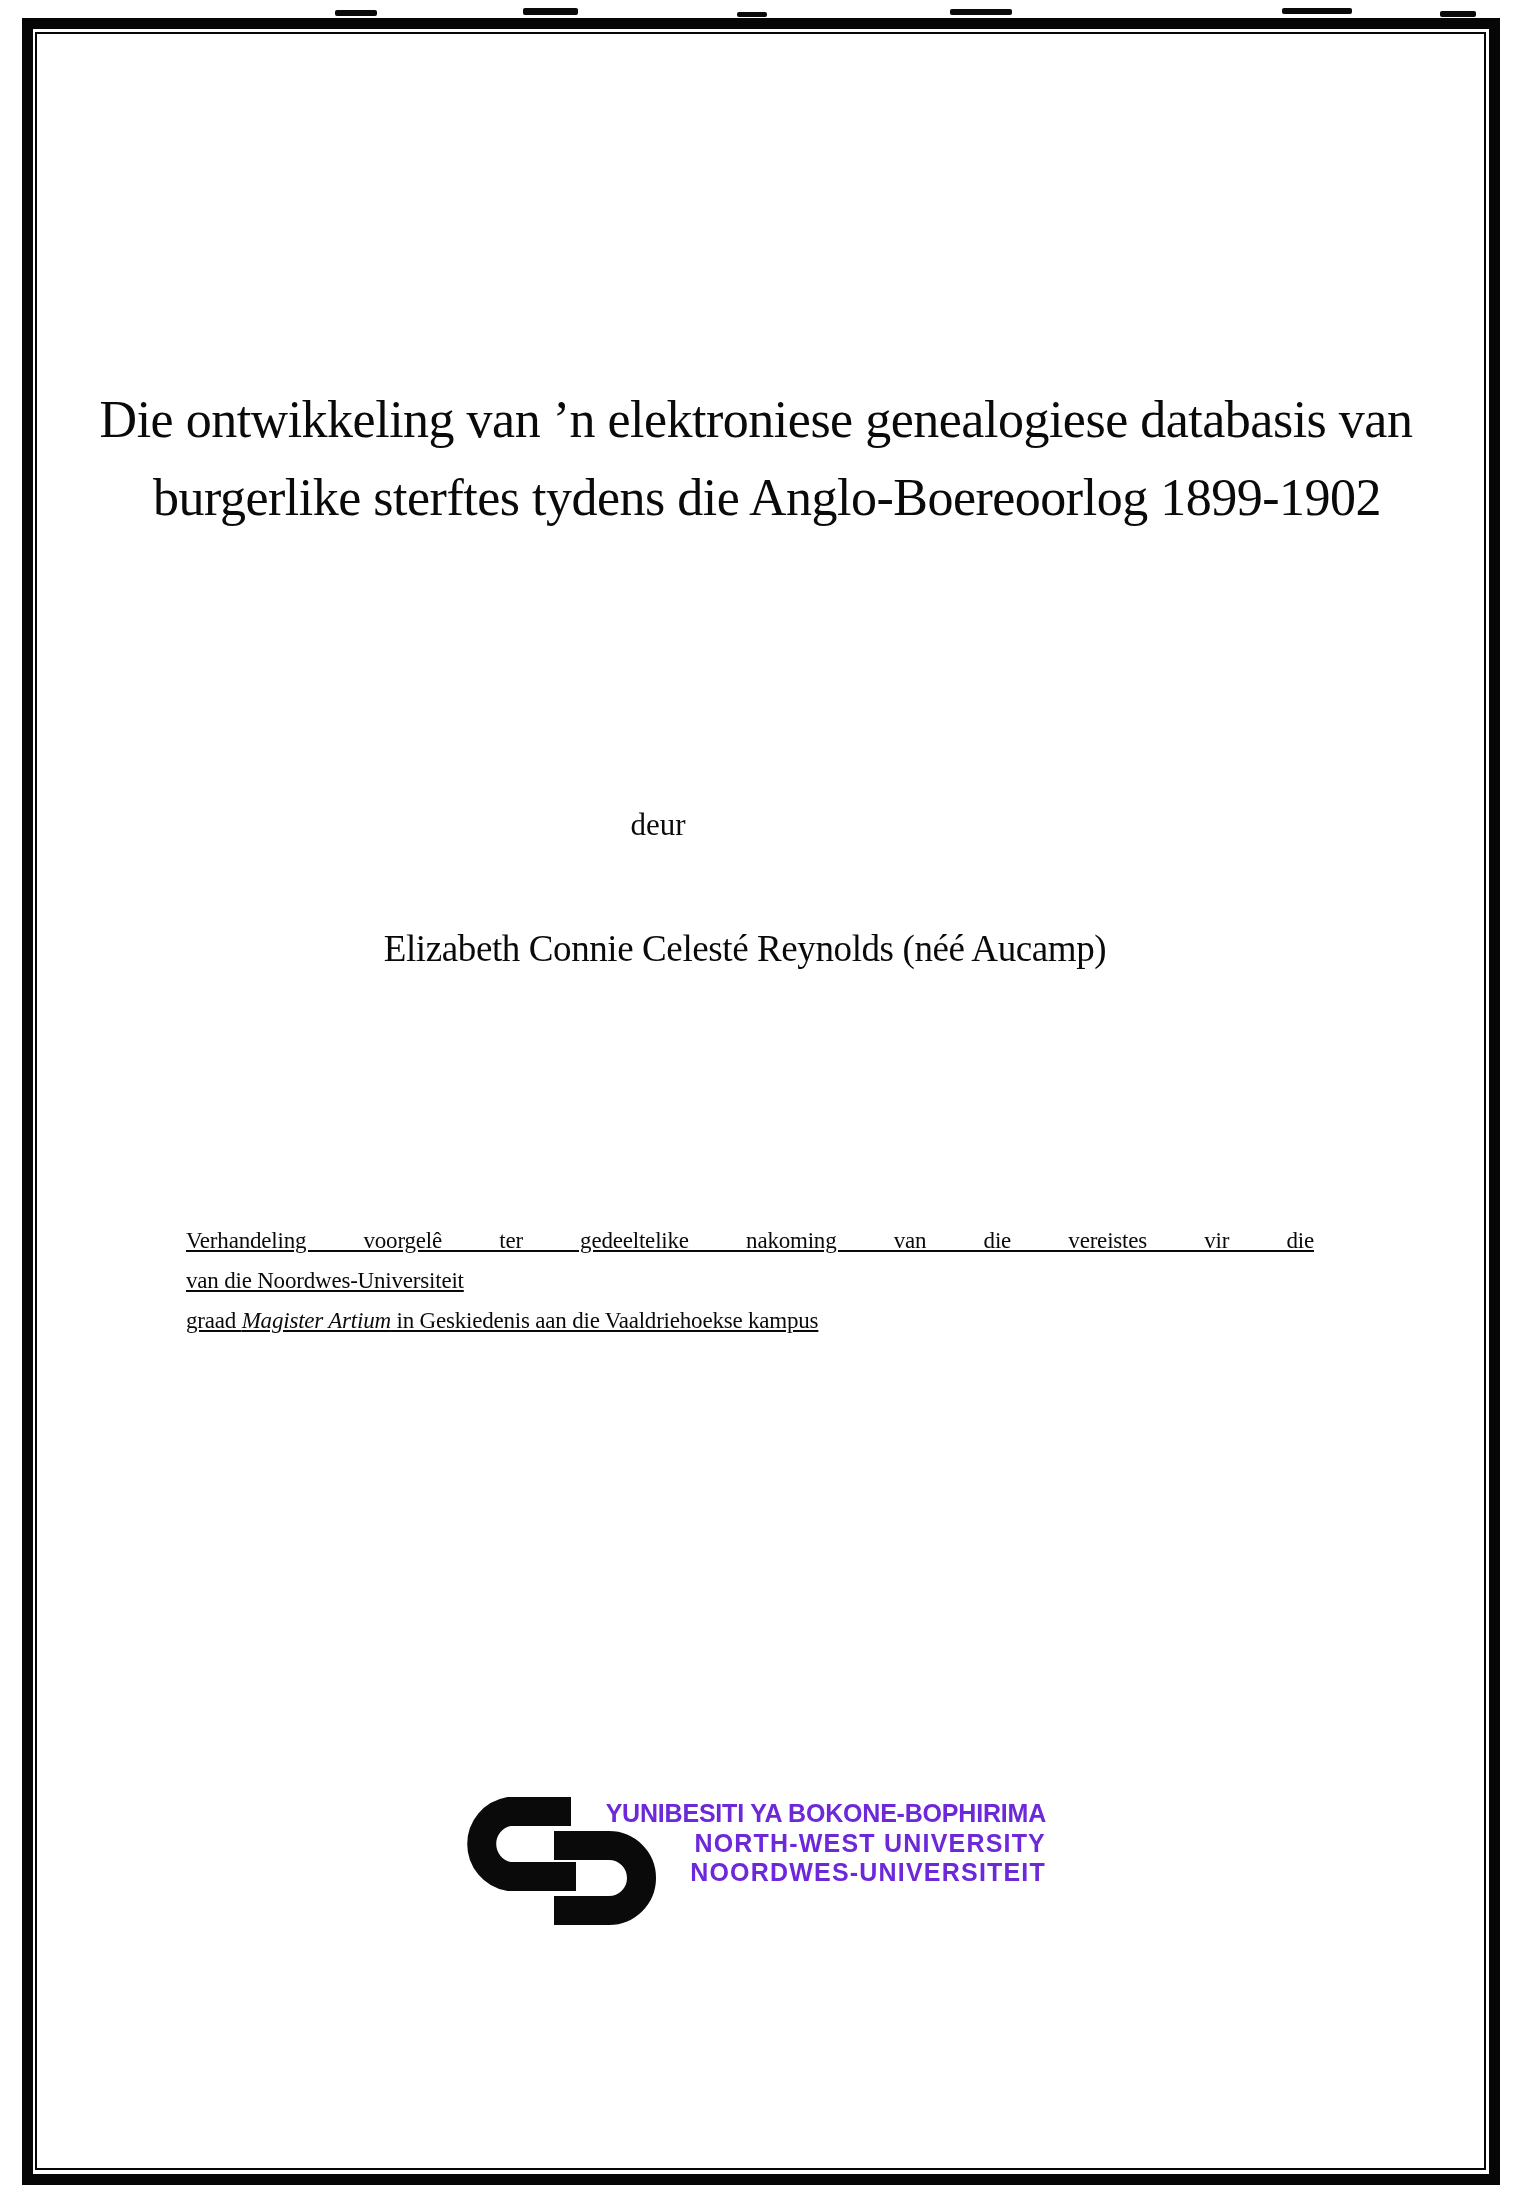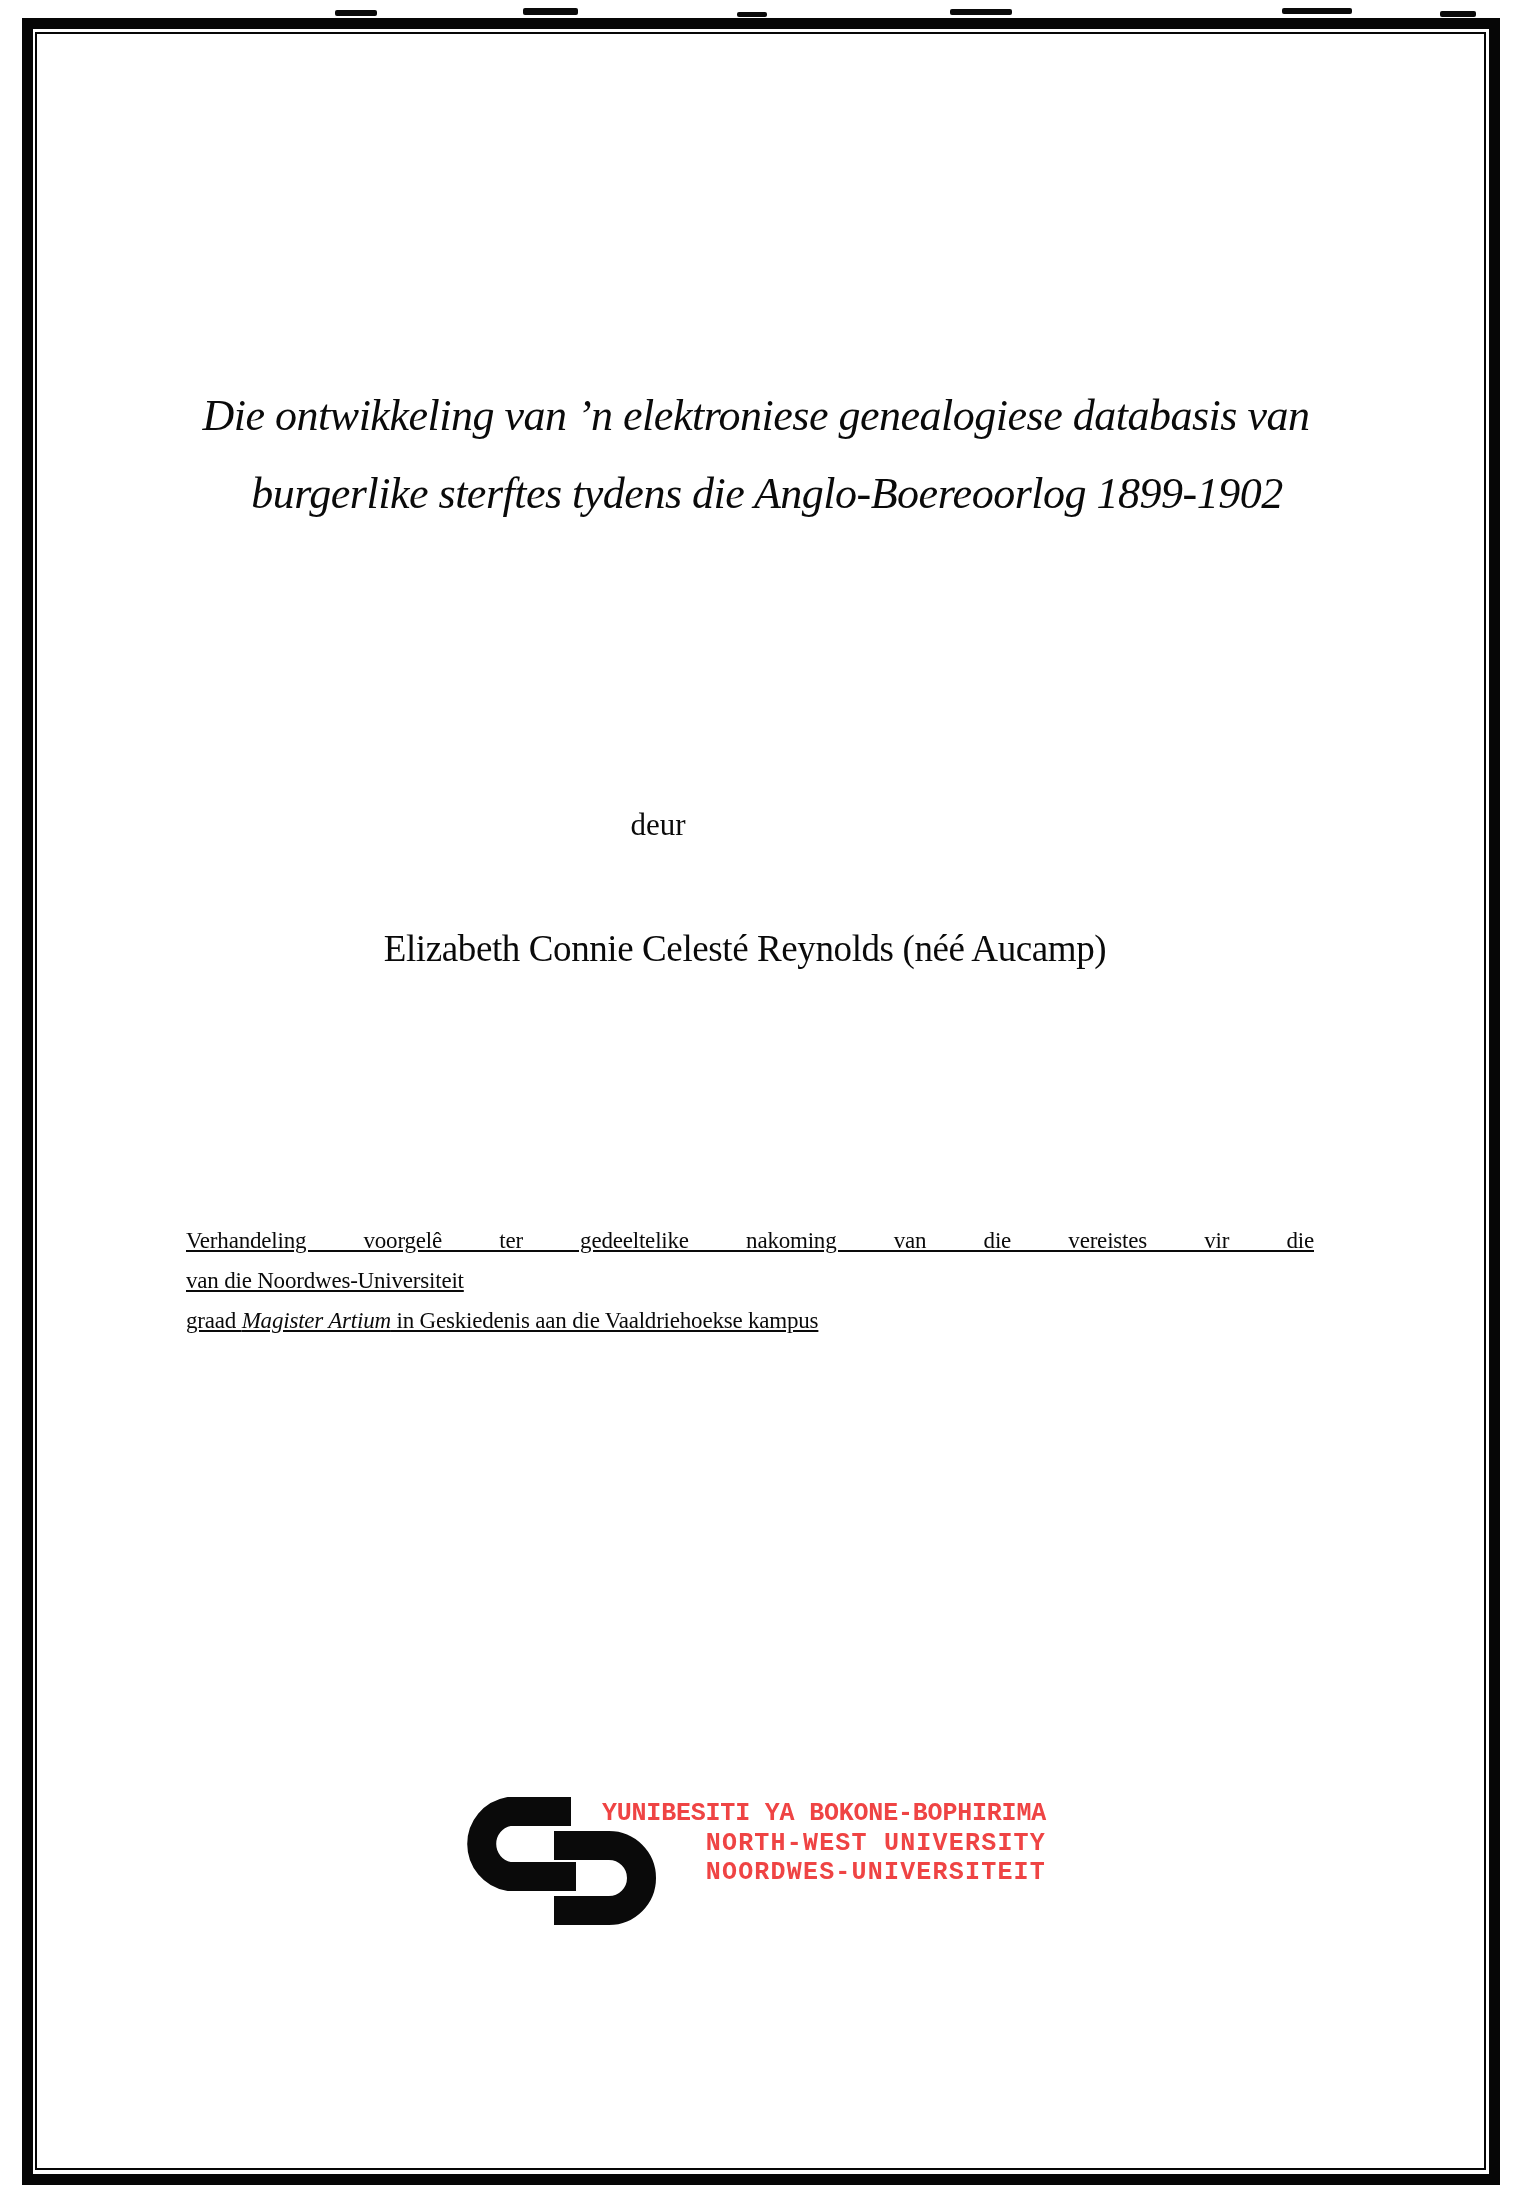--- a/index.html
+++ b/index.html
@@ -16,40 +16,40 @@
     position:absolute;left:22px;top:18px;width:1478px;height:2167px;
     border:11px solid #060606;box-sizing:border-box;
   }
   .frame-inner{
     position:absolute;left:2px;top:3px;right:3px;bottom:4px;
     border:2px solid #060606;
   }
   .abs{position:absolute;white-space:nowrap;}
   .centered{transform:translateX(-50%);}
   .title-line{
-    font-size:44px;letter-spacing:-0.5px;line-height:1;font-style:italic;
+    font-size:52px;letter-spacing:-0.5px;line-height:1;
   }
   .byline{font-size:31px;line-height:1;}
   .author{font-size:37px;line-height:1;letter-spacing:-0.4px;}
   .para{
     left:186px;top:1221px;width:1128px;
     font-size:23px;line-height:40px;white-space:normal;
     letter-spacing:-0.2px;
     text-decoration:underline;
   }
   .para-justified{text-align:justify;text-align-last:justify;}
   .para .it{font-style:italic;}
   .supervisor-block{
     left:186px;top:1640px;font-size:32px;line-height:40px;
   }
   .logo-mark{left:461px;top:1797px;width:196px;height:130px;}
   .logo-text{
     left:576px;top:1799px;width:470px;text-align:right;
-    font-family:Liberation Mono, monospace;
-    font-weight:700;font-size:25px;line-height:29.5px;color:#ef4444;
+    font-family:Liberation Sans, sans-serif;
+    font-weight:700;font-size:25px;line-height:29.5px;color:#6d28d9;
   }
   .logo-text .l1{letter-spacing:-0.2px;}
   .logo-text .l23{letter-spacing:1.2px;}
   
   .smudge{position:absolute;background:#0a0a0a;border-radius:2px;}
   .s1{left:335px;top:10px;width:42px;height:6px;}
   .s2{left:523px;top:8px;width:55px;height:7px;}
   .s3{left:737px;top:12px;width:30px;height:5px;}
   .s4{left:950px;top:9px;width:62px;height:6px;}
   .s5{left:1282px;top:8px;width:70px;height:6px;}

